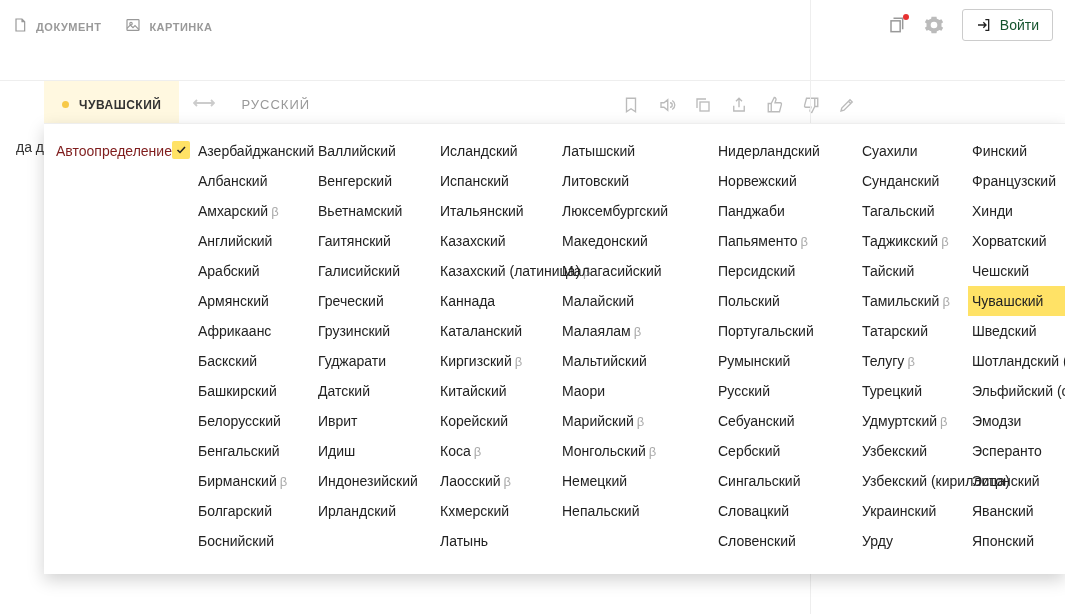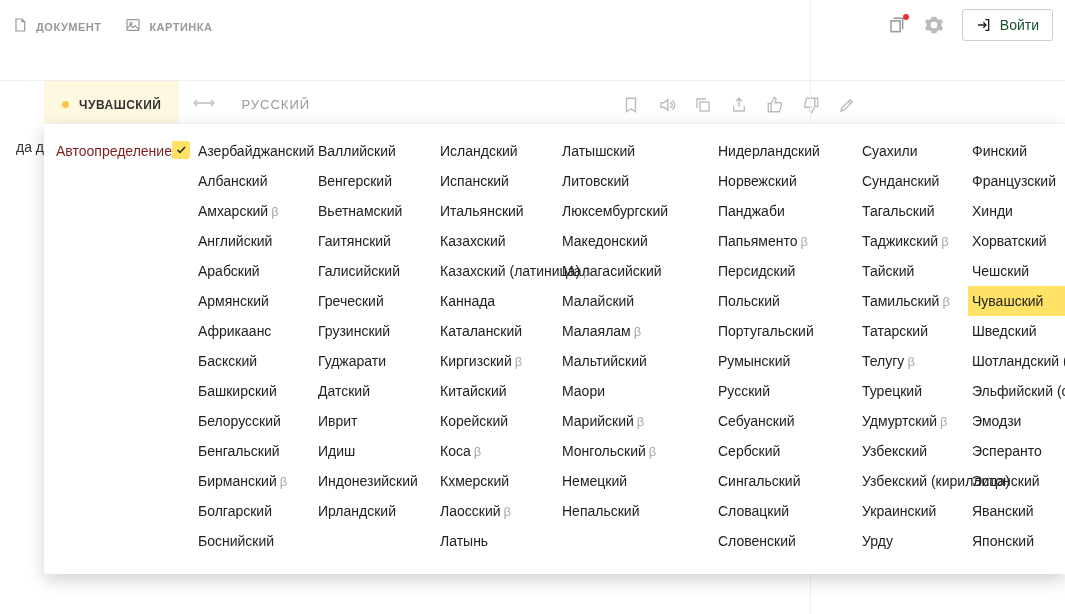--- a/index.html
+++ b/index.html
@@ -368,22 +368,22 @@
           <div class="lang-item">Испанский</div>
           <div class="lang-item">Итальянский</div>
           <div class="lang-item">Казахский</div>
           <div class="lang-item">Казахский (латиница)<span class="beta">β</span></div>
           <div class="lang-item">Каннада</div>
           <div class="lang-item">Каталанский</div>
           <div class="lang-item">Киргизский<span class="beta">β</span></div>
           <div class="lang-item">Китайский</div>
           <div class="lang-item">Корейский</div>
           <div class="lang-item">Коса<span class="beta">β</span></div>
+          <div class="lang-item">Лаосский<span class="beta">β</span></div>
           <div class="lang-item">Кхмерский</div>
-          <div class="lang-item">Лаосский<span class="beta">β</span></div>
           <div class="lang-item">Латынь</div>
         </div>
         <div class="lang-col col-3">
           <div class="lang-item">Латышский</div>
           <div class="lang-item">Литовский</div>
           <div class="lang-item">Люксембургский</div>
           <div class="lang-item">Македонский</div>
           <div class="lang-item">Малагасийский</div>
           <div class="lang-item">Малайский</div>
           <div class="lang-item">Малаялам<span class="beta">β</span></div>

